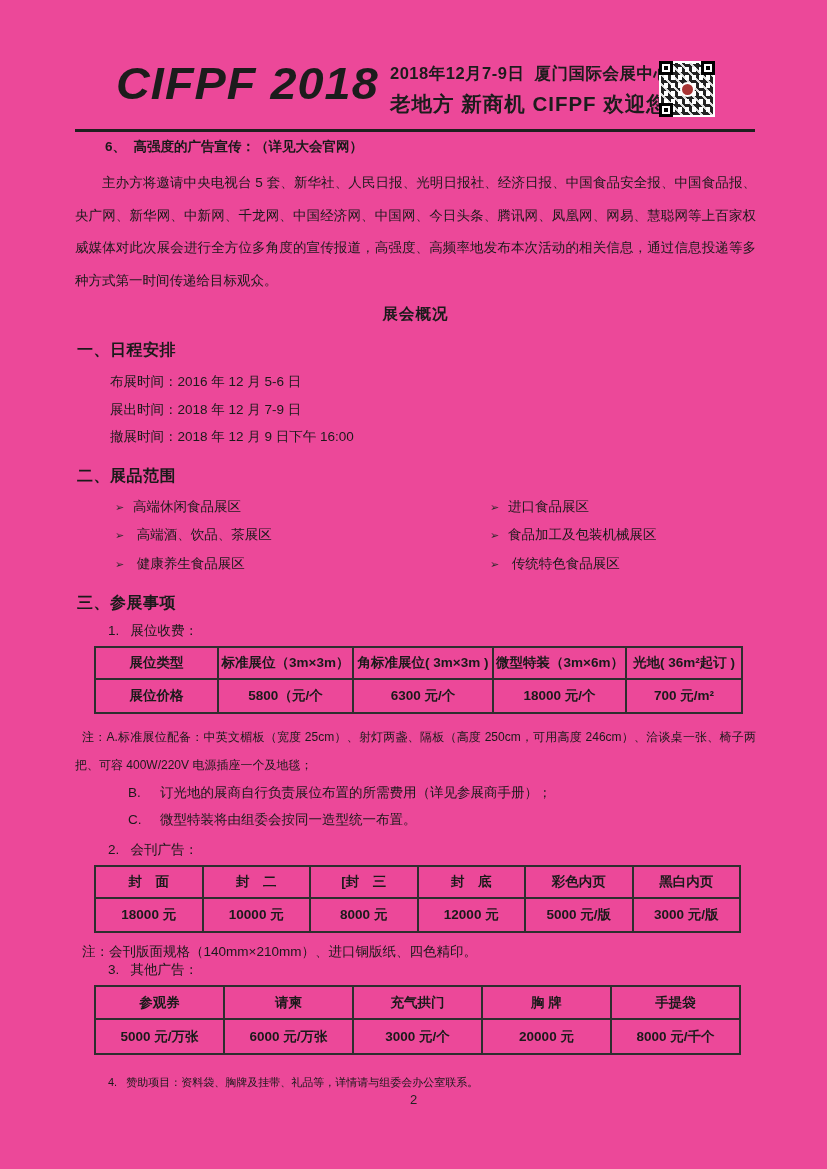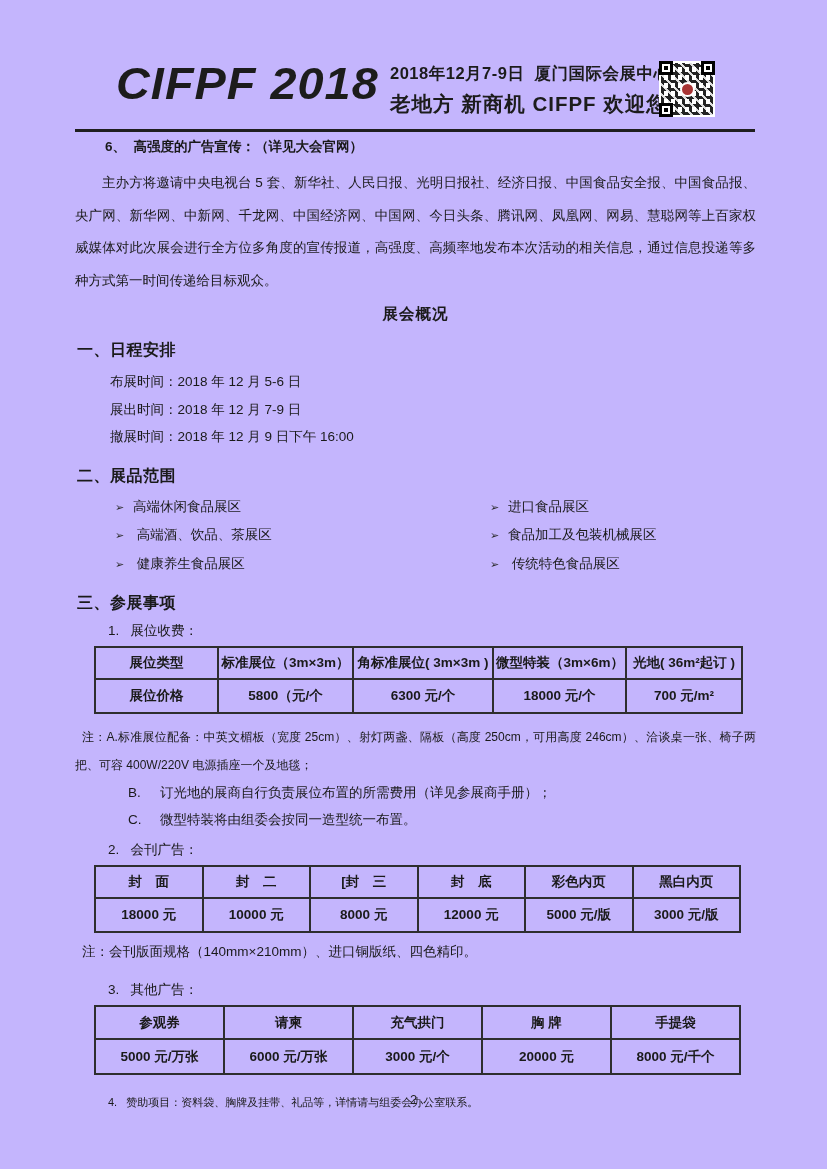--- a/index.html
+++ b/index.html
@@ -1,17 +1,17 @@
 <!DOCTYPE html>
 <html><head>
 <meta charset="utf-8">
 <style>
   html,body{margin:0;padding:0;background:#ffffff;}
   .page{
-    position:relative;width:827px;height:1169px;background:#c4b5fd;overflow:hidden;
+    position:relative;width:827px;height:1169px;background:#ec4899;overflow:hidden;
     font-family:"Liberation Sans","DejaVu Sans",sans-serif;color:#1a1a1a;
   }
   
   .hdr-logo{
     position:absolute;left:116px;top:58px;
     font-size:45px;font-weight:bold;font-style:italic;letter-spacing:1px;
     color:#1c1c1c;transform:scaleX(1.04);transform-origin:left;white-space:pre;
   }
   .hdr-info{position:absolute;left:390px;top:63px;width:265px;color:#1c1c1c;}
   .hdr-info .l1{font-size:16.5px;font-weight:bold;white-space:pre;letter-spacing:.5px;}
@@ -79,21 +79,21 @@
 
   <div class="content">
 
     <div class="promo-h">6、  高强度的广告宣传：（详见大会官网）</div>
     <p class="para">主办方将邀请中央电视台 5 套、新华社、人民日报、光明日报社、经济日报、中国食品安全报、中国食品报、央广网、新华网、中新网、千龙网、中国经济网、中国网、今日头条、腾讯网、凤凰网、网易、慧聪网等上百家权威媒体对此次展会进行全方位多角度的宣传报道，高强度、高频率地发布本次活动的相关信息，通过信息投递等多种方式第一时间传递给目标观众。</p>
 
     <div class="overview-title">展会概况</div>
 
     <div class="sec-h">一、日程安排</div>
     <div class="sched">
-      <div>布展时间：2018 年 12 月 5-6 日</div>
+      <div>布展时间：2016 年 12 月 5-6 日</div>
       <div>展出时间：2018 年 12 月 7-9 日</div>
       <div>撤展时间：2018 年 12 月 9 日下午 16:00</div>
     </div>
 
     <div class="sec-h">二、展品范围</div>
     <div class="scope-grid">
       <div class="scope-item"><span class="blt">➢</span><span>高端休闲食品展区</span></div>
       <div class="scope-item"><span class="blt">➢</span><span>进口食品展区</span></div>
       <div class="scope-item"><span class="blt">➢</span><span> 高端酒、饮品、茶展区</span></div>
       <div class="scope-item"><span class="blt">➢</span><span>食品加工及包装机械展区</span></div>
@@ -150,21 +150,21 @@
         <td>10000 元</td>
         <td>8000 元</td>
         <td>12000 元</td>
         <td>5000 元/版</td>
         <td>3000 元/版</td>
       </tr>
     </tbody>
       </table>
     <div class="tblnote">注：会刊版面规格（140mm×210mm）、进口铜版纸、四色精印。</div>
 
-    <div class="numlbl" style="margin-top:20px">3.   其他广告：</div>
+    <div class="numlbl" style="margin-top:0">3.   其他广告：</div>
     <table class="doc t3">
       <tbody>
           <tr>
         <td>参观券</td>
         <td>请柬</td>
         <td>充气拱门</td>
         <td>胸 牌</td>
         <td>手提袋</td>
       </tr>
       <tr class="vals">

